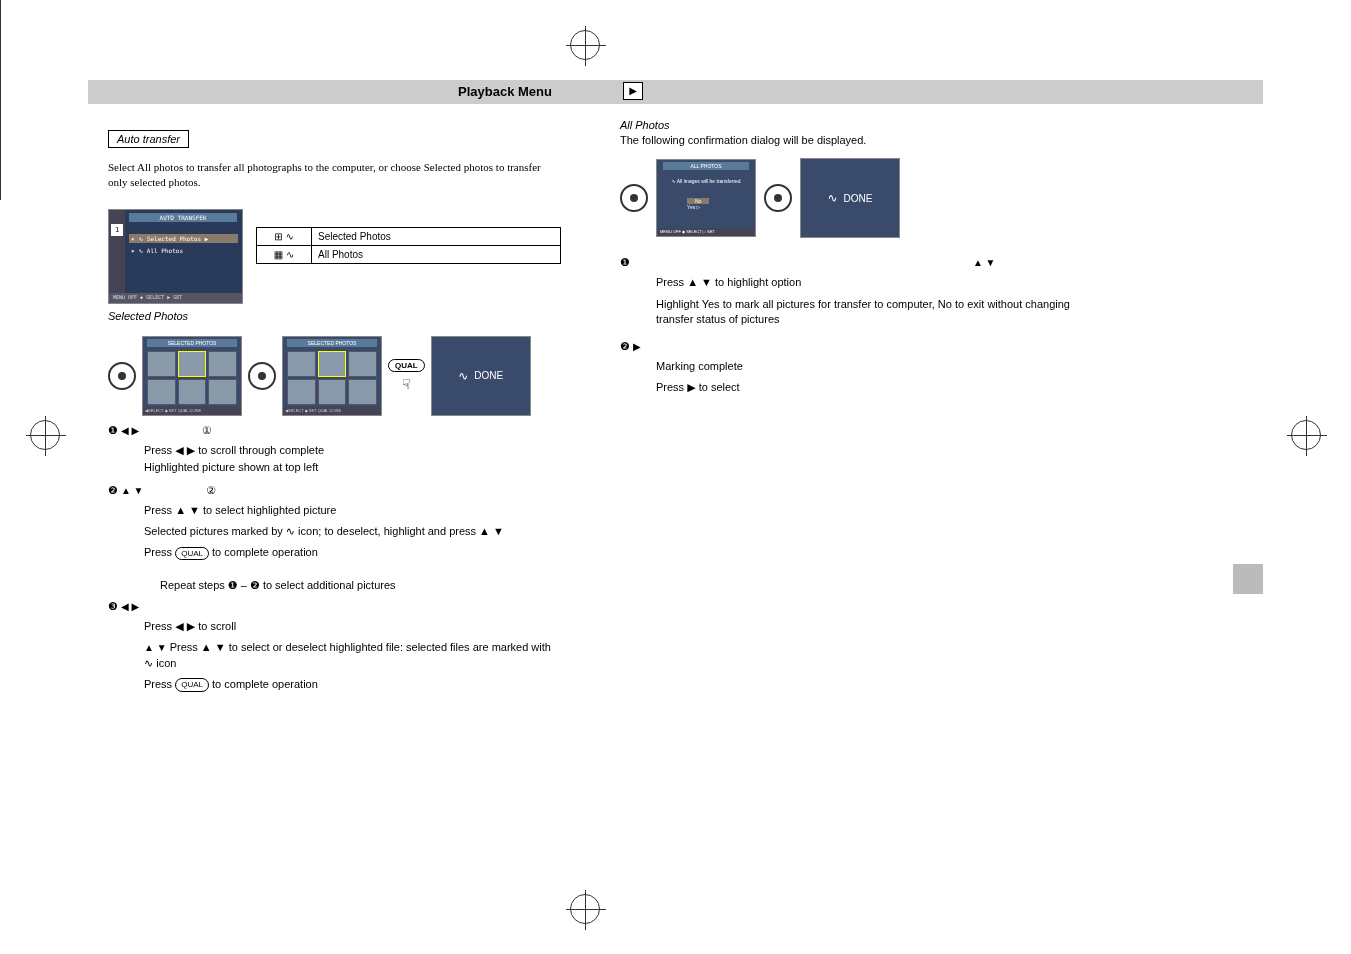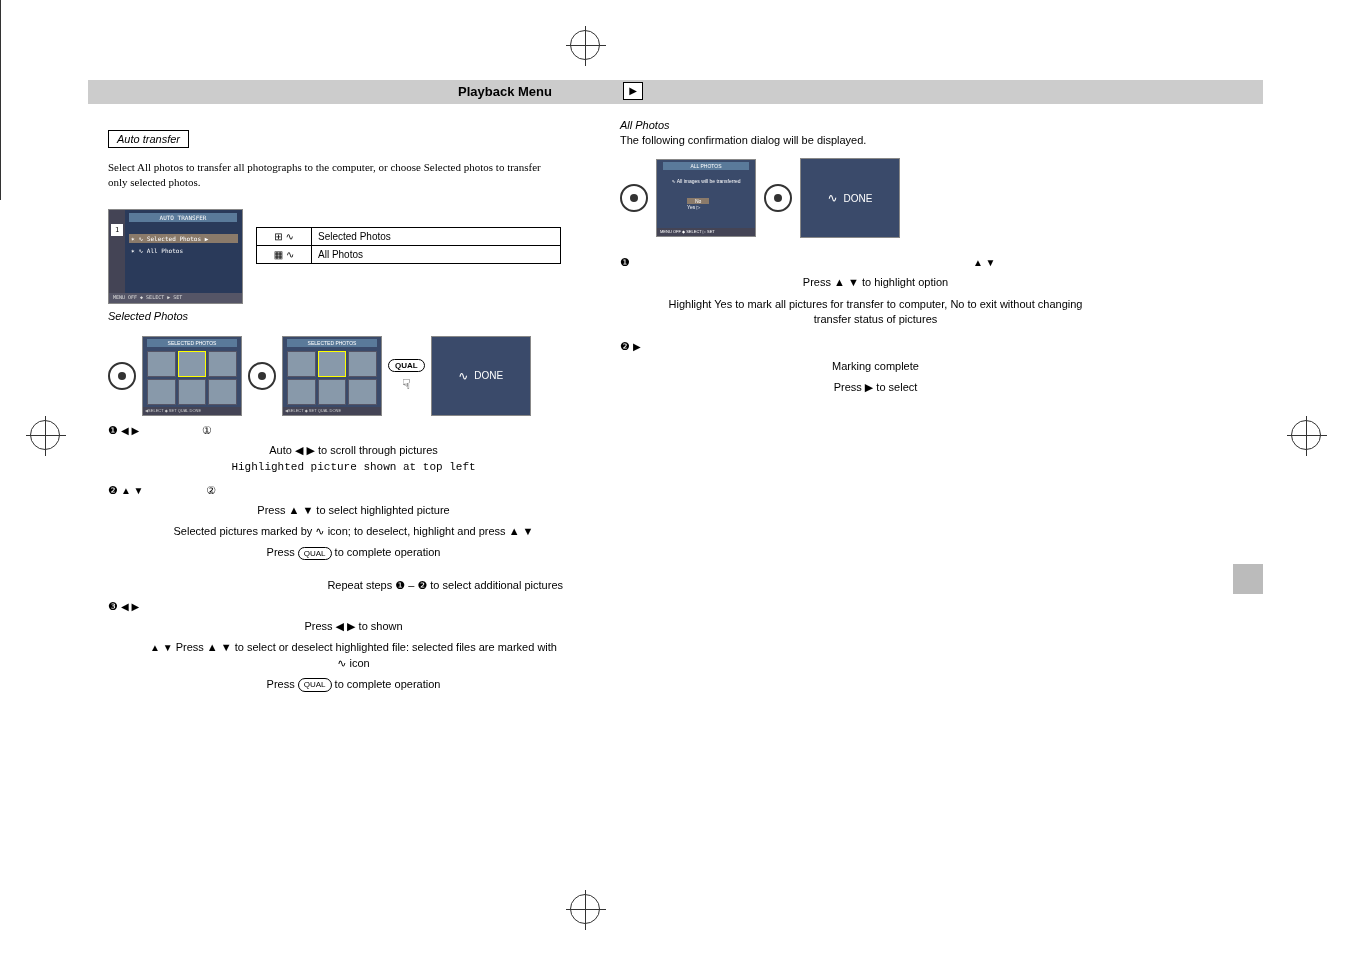--- a/index.html
+++ b/index.html
@@ -284,21 +284,20 @@
       font-size: 11px;
       line-height: 1.4;
       margin-top: 6px;
     }
     .step-hdr {
       font-size: 11px;
       margin-top: 8px;
     }
     .indent {
       margin-left: 36px;
-      text-align: center;
     }
     .small-btn {
       border: 1px solid #000;
       border-radius: 8px;
       padding: 0 5px;
       font-size: 8px;
       display: inline-block;
       vertical-align: middle;
     }
     .tri {
@@ -458,43 +457,43 @@
         <span>DONE</span>
       </div>
     </div>
 
     
     <div class="step-hdr">
       <span>❶</span>
       <span class="tri"> ◀ ▶ </span>
       <span style="margin-left:60px;">①</span>
     </div>
-    <div class="step-line indent">Auto ◀ ▶ to scroll through pictures</div>
-    <div class="step-line indent" style="margin-top:2px;font-family:Liberation Mono, monospace;">Highlighted picture shown at top left</div>
+    <div class="step-line indent">Press ◀ ▶ to scroll through complete</div>
+    <div class="step-line indent" style="margin-top:2px;">Highlighted picture shown at top left</div>
 
     <div class="step-hdr">
       <span>❷</span>
       <span class="tri"> ▲ ▼ </span>
       <span style="margin-left:60px;">②</span>
     </div>
     <div class="step-line indent">
       <span>Press ▲ ▼ to select highlighted picture</span>
     </div>
     <div class="step-line indent">Selected pictures marked by ∿ icon; to deselect, highlight and press ▲ ▼</div>
     <div class="step-line indent">
       Press <span class="small-btn">QUAL</span> to complete operation
     </div>
 
-    <div class="step-hdr" style="margin-left:52px; margin-top:18px;text-align:right;">Repeat steps ❶ – ❷ to select additional pictures</div>
+    <div class="step-hdr" style="margin-left:52px; margin-top:18px;">Repeat steps ❶ – ❷ to select additional pictures</div>
 
     <div class="step-hdr">
       <span>❸</span>
       <span class="tri"> ◀ ▶ </span>
     </div>
-    <div class="step-line indent">Press ◀ ▶ to shown</div>
+    <div class="step-line indent">Press ◀ ▶ to scroll</div>
     <div class="step-line indent">
       <span class="tri">▲ ▼</span>
       <span>Press ▲ ▼ to select or deselect highlighted file: selected files are marked with ∿ icon</span>
     </div>
     <div class="step-line indent">
       Press <span class="small-btn">QUAL</span> to complete operation
     </div>
   </div>
 
   <div class="right-col right-section">

